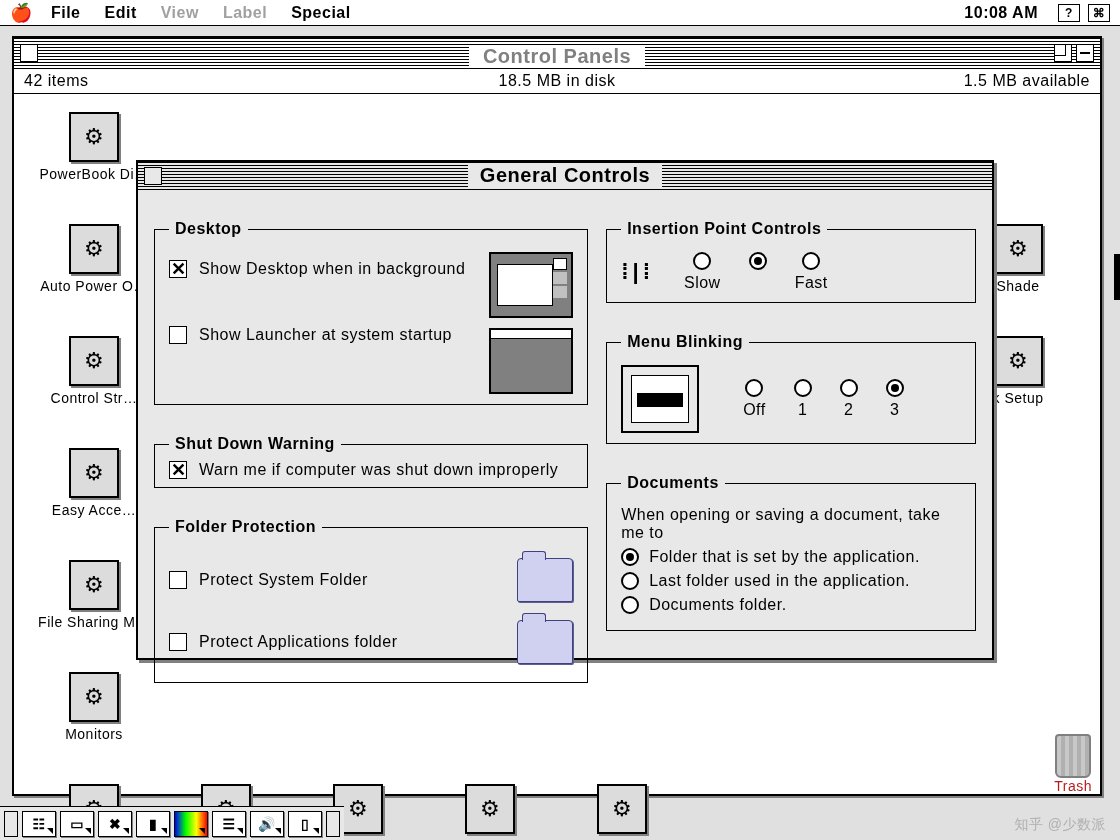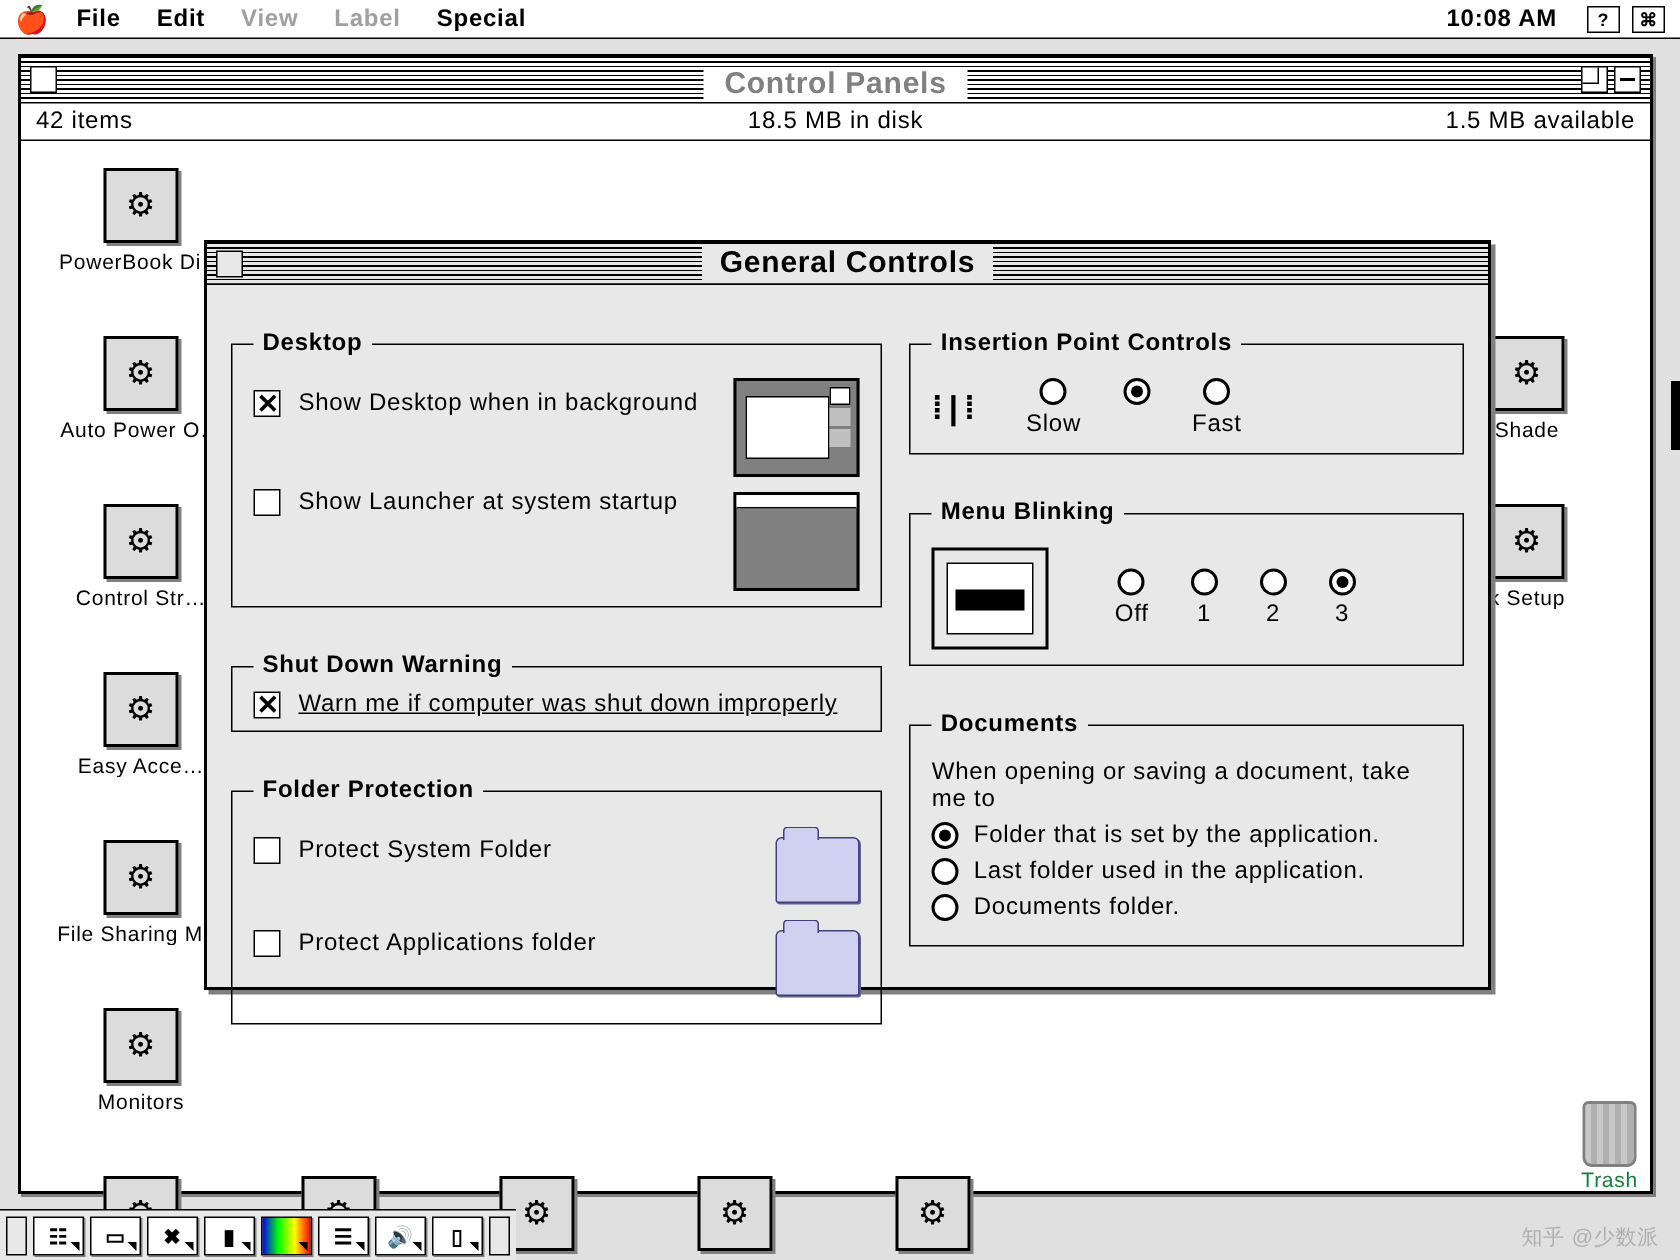--- a/index.html
+++ b/index.html
@@ -167,21 +167,21 @@
     margin: 16px 0 14px 0;
     padding: 14px 14px 10px 14px;
     position: relative;
   }
   fieldset.group > legend {
     padding: 0 6px;
     font-weight: bold;
     background: #e8e8e8;
   }
 
-  .row { display:flex; align-items:flex-start; margin: 8px 0; }
+  .row { display:flex; align-items:center; margin: 8px 0; }
   .cbox {
     width:18px; height:18px; border:1px solid #000; background:#fff;
     margin-right:12px; display:inline-block; position:relative;
     flex:none;
   }
   .cbox.checked::after {
     content:"✕"; position:absolute; left:1px; top:-3px; font-size:18px;
   }
   .radio {
     width:18px; height:18px; border:2px solid #000; border-radius:50%;
@@ -279,21 +279,21 @@
   }
   .strip-tab {
     width:14px; height:26px; background:#e8e8e8;
     border:1px solid #000;
   }
 
   .trash {
     position:absolute; right:28px; bottom:46px;
     display:flex; flex-direction:column; align-items:center;
     font-weight:normal; font-size:14px;
-    color:#15803d;
+    color:#b91c1c;
   }
   .trash .can {
     width:36px; height:44px; border:2px solid #808080;
     border-radius: 4px 4px 6px 6px;
     background: repeating-linear-gradient(90deg,#c8c8c8,#c8c8c8 4px,#b0b0b0 4px,#b0b0b0 8px);
   }
 
   .watermark {
     position:absolute; right:14px; bottom:6px;
     color:#b0b0b0; font-weight:normal; font-size:14px;
@@ -455,21 +455,21 @@
             </div>
             <div style="display:flex; flex-direction:column; gap:10px;">
               <div class="desk-preview top"></div>
               <div class="desk-preview bot"></div>
             </div>
           </div>
         </fieldset>
 
         <fieldset class="group" style="padding-top:8px; padding-bottom:8px;">
           <legend>Shut Down Warning</legend>
-          <div class="row" style="margin:0;text-decoration:underline;">
+          <div class="row" style="margin:0;">
             <span class="cbox checked"></span>
             <span class="opt-label">Warn me if computer was shut down improperly</span>
           </div>
         </fieldset>
 
         <fieldset class="group" style="flex:1;">
           <legend>Folder Protection</legend>
           <div class="row" style="justify-content:space-between;">
             <div style="display:flex; align-items:center;">
               <span class="cbox"></span>

